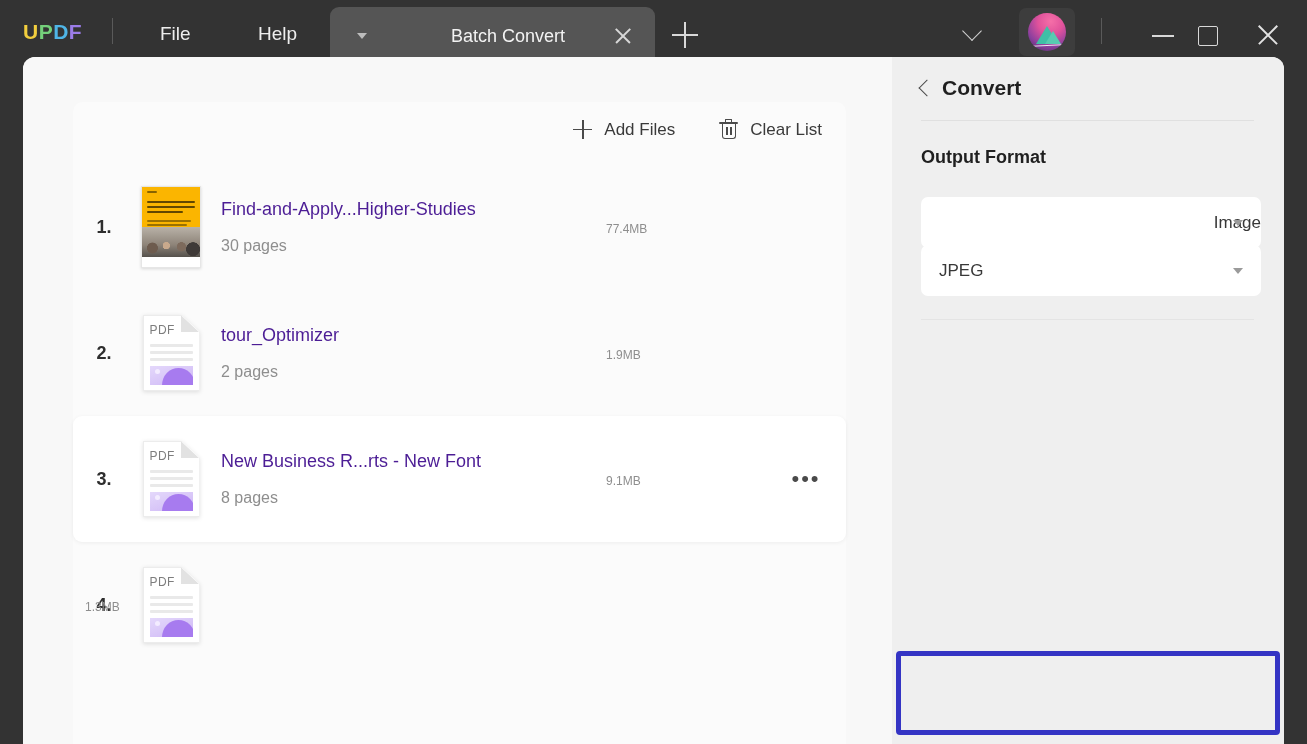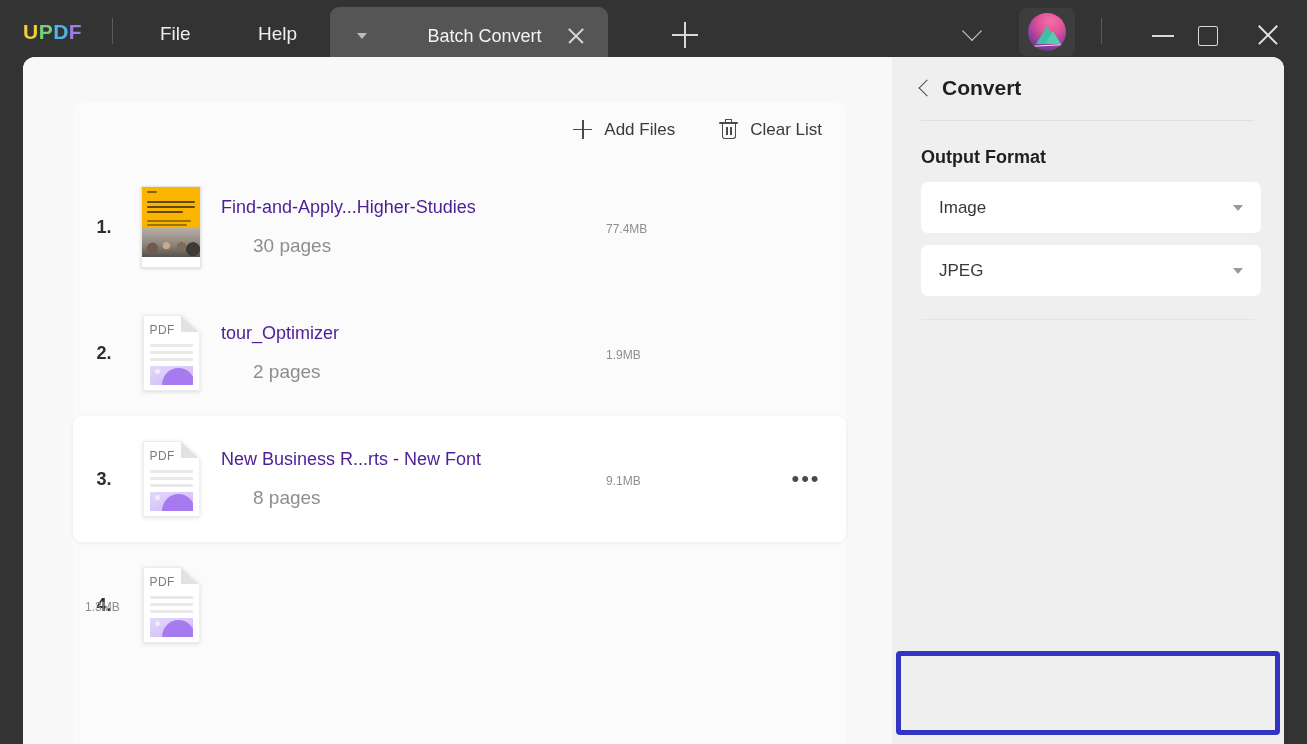--- a/index.html
+++ b/index.html
@@ -38,21 +38,21 @@
   .menu-item {
     position: absolute; top: 18px;
     color: #eeeeee; font-size: 19px; line-height: 28px;
     padding: 2px 10px; border-radius: 4px; cursor: default;
   }
   .menu-file { left: 150px; }
   .menu-help { left: 248px; }
 
   .tab {
     position: absolute; left: 330px; top: 7px;
-    width: 278px; height: 58px;
+    width: 325px; height: 58px;
     background: #555555;
     border-radius: 9px 9px 0 0;
     display: flex; align-items: center; padding-left: 31px;
   }
   .tab-caret {
     position: absolute; left: 27px; top: 50%; transform: translateY(-50%);
     width: 0; height: 0;
     border-left: 5px solid transparent; border-right: 5px solid transparent;
     border-top: 6px solid #bdbdbd;
   }
@@ -296,21 +296,21 @@
   .pdficon .img .dot {
     position: absolute; left: 5px; top: 3px; width: 5px; height: 5px;
     border-radius: 50%; background: #f3ecff;
   }
 
   .file-meta { flex: 1 1 auto; padding-left: 14px; min-width: 0; }
   .file-name {
     font-size: 18px; color: #4c1d95; font-weight: 500;
     margin-bottom: 17px; white-space: nowrap;
   }
-  .file-pages { font-size: 19px; color: #8e8e8e; margin-left: 32px; }
+  .file-pages { font-size: 16px; color: #8e8e8e; }
   .file-size {
     flex: 0 0 160px;
     font-size: 12px; color: #8e8e8e;
     margin-left: -122px; padding-top: 4px;
   }
   .row-more {
     flex: 0 0 80px; text-align: center;
     font-size: 22px; letter-spacing: 2px; color: #4a4a4a;
     cursor: pointer; line-height: 10px;
   }
@@ -343,21 +343,21 @@
   }
   .rp-section-title {
     position: absolute; left: 29px; top: 90px;
     font-size: 18px; font-weight: bold; color: #1f1f1f;
   }
   .select-box {
     position: absolute; left: 29px; width: 340px; height: 51px;
     background: #ffffff; border-radius: 7px;
     display: flex; align-items: center; cursor: pointer;
   }
-  .select-box.s1 { top: 125px; }
+  .select-box.s1 { top: 140px; justify-content: flex-end; }
   .select-box.s2 { top: 188px; }
   .select-val { font-size: 17px; color: #383838; margin-left: 18px; }
   .select-caret {
     position: absolute; right: 18px; top: 50%; transform: translateY(-50%);
     width: 0; height: 0;
     border-left: 5.5px solid transparent; border-right: 5.5px solid transparent;
     border-top: 6px solid #9a9a9a;
   }
   .rp-divider2 {
     position: absolute; left: 29px; top: 262px; width: 333px; height: 1px;

